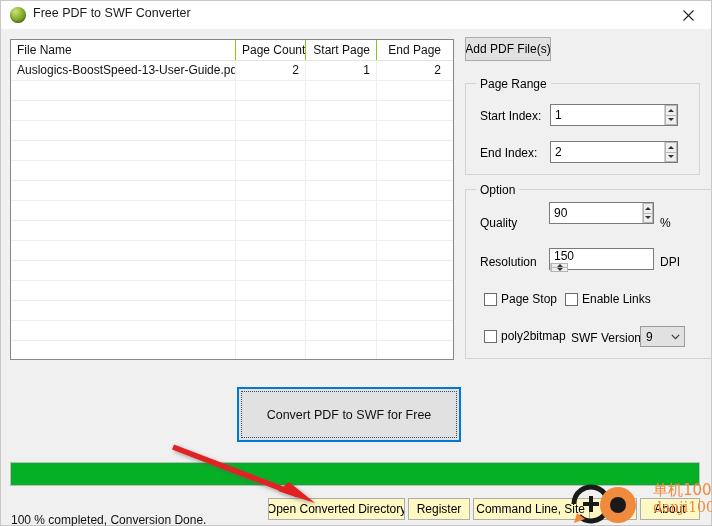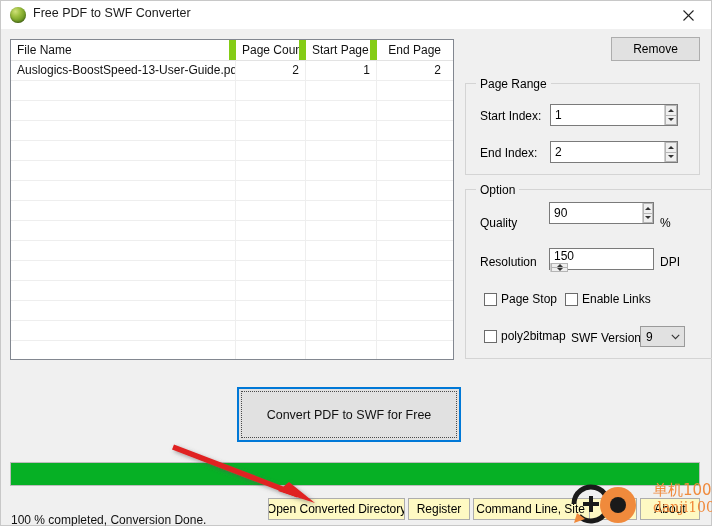--- a/index.html
+++ b/index.html
@@ -71,21 +71,21 @@
     height: 21px;
     background: #ffffff;
     border-bottom: 1px solid #e3e3e3;
     box-sizing: border-box;
   }
   .fl-header .th {
     box-sizing: border-box;
     padding: 3px 6px 0 6px;
     font-size: 12px;
     color: #111;
-    border-right: 7px solid #84cc16;
+    border-right: 1px solid #84cc16;
     white-space: nowrap;
     overflow: hidden;
   }
   .fl-header .th.c0 { width: 225px; text-align: left; }
   .fl-header .th.c1 { width: 70px; text-align: right; }
   .fl-header .th.c2 { width: 71px; text-align: right; }
   .fl-header .th.c3 { width: 70px; text-align: right; border-right: none;}
   .fl-body { position: relative; }
   .fl-row {
     display: flex;
@@ -433,21 +433,21 @@
         </div>
         <div class="fl-row">
           <div class="td c0"></div>
           <div class="td c1"></div>
           <div class="td c2"></div>
           <div class="td c3"></div>
         </div>
       </div>
   </div>
 
-  <div class="btn remove-btn">Remove</div>
+  <div class="btn add-pdf-btn">Add PDF File(s)</div>
 
   <div class="groupbox gb-page-range">
     <div class="gb-title">Page Range</div>
 
     <div class="field-label" style="left:14px; top:25px;">Start Index:</div>
     <div class="spin" style="left:84px; top:20px; width:128px;">
       <input type="text" value="1" style="">
       <div class="spin-btns">
         <div>
             <span class="arw up"></span>

